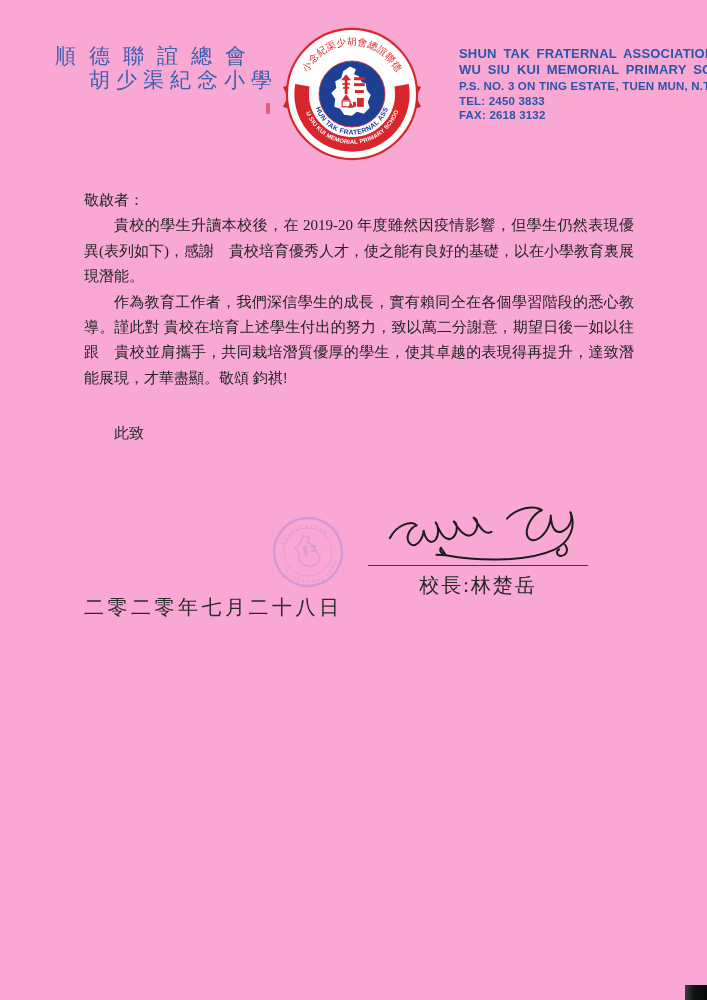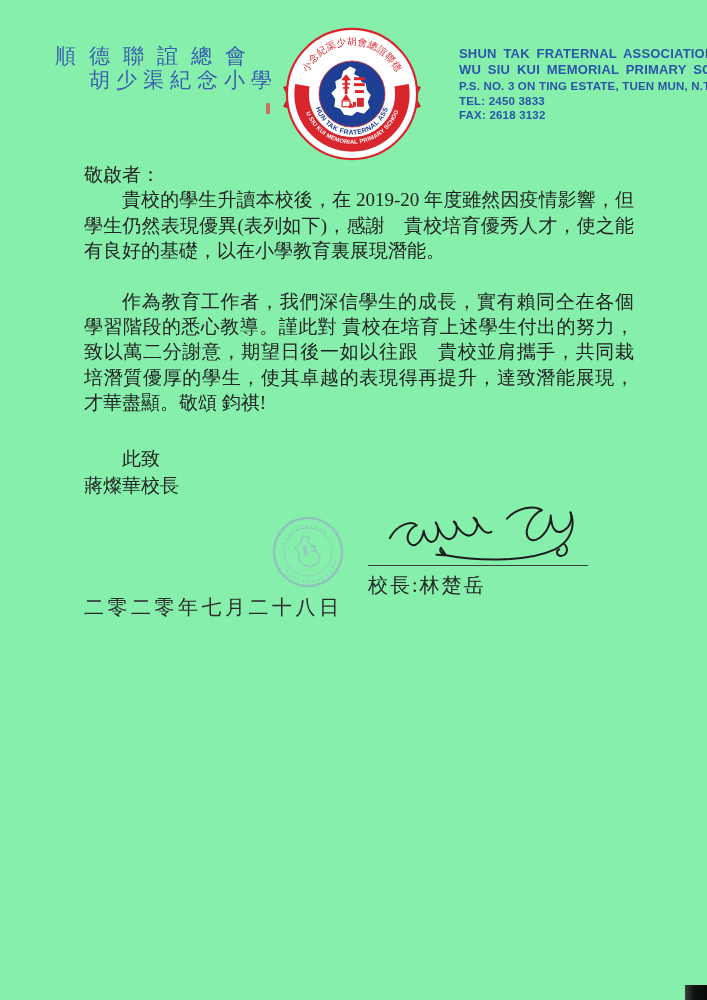--- a/index.html
+++ b/index.html
@@ -4,52 +4,52 @@
 <style>
   * { margin:0; padding:0; box-sizing:border-box; }
   html,body { width:707px; height:1000px; }
   body {
     background:#fdfdfc;
     font-family:"Liberation Serif","DejaVu Serif",serif;
     color:#1f1f1f;
     position:relative;
     overflow:hidden;
   }
-  .sheet { position:absolute; inset:0; background:#86efac; }
+  .sheet { position:absolute; inset:0; background:#f9a8d4; }
 
   
   .hdr-left { position:absolute; left:55px; top:44px; color:#3a5fae; }
   .hdr-left .l1 { font-size:21px; letter-spacing:13px; line-height:24px; white-space:nowrap; }
   .hdr-left .l2 { font-size:21px; letter-spacing:6px;  line-height:24px; white-space:nowrap;margin-left:34px; }
   .hdr-left .l3 { font-size:12.5px; letter-spacing:3px; line-height:18px; margin-top:3px; white-space:nowrap; }
 
   .logo-wrap { position:absolute; left:283px; top:25px; width:138px; height:138px; }
 
   .hdr-right { position:absolute; left:459px; top:46px; color:#2a55a8;
                font-family:"Liberation Sans","DejaVu Sans",sans-serif; }
   .hdr-right .b  { font-size:13px; font-weight:700; line-height:15.5px; letter-spacing:0.2px; word-spacing:3px; white-space:nowrap; }
   .hdr-right .s  { font-size:11.5px; font-weight:700; line-height:14.5px; letter-spacing:0.2px; white-space:nowrap; }
   .hdr-right .s.first { margin-top:2px; }
 
   
-  .letter { position:absolute; left:84px; top:162px; width:550px;
-            font-size:19px; line-height:25.4px; text-align:justify; color:#232323; }
+  .letter { position:absolute; left:84px; top:188px; width:550px;
+            font-size:15px; line-height:25.4px; text-align:justify; color:#232323; }
   .letter p.indent { text-indent:2em; }
-  .letter .p2 { margin-top:25px; }
+  .letter .p2 { }
   .letter .cizhi { margin-top:30px; text-indent:2em; }
   .letter .recipient { margin-top:2px; }
 
   .date-line { position:absolute; left:84px; top:594px; font-size:20px;
                letter-spacing:3.5px; color:#2a2a2a; white-space:nowrap; }
 
   
   .sig-block { position:absolute; left:368px; top:500px; width:220px; }
   .sig-svg   { position:absolute; left:18px; top:4px; }
   .sig-rule  { position:absolute; left:0; top:65px; width:220px; border-top:1.6px solid #3a3a3a; }
-  .sig-title { position:absolute; left:0; top:72px; width:220px; 
+  .sig-title { position:absolute; left:0; top:72px; width:220px; text-align:center;
                font-size:20px; letter-spacing:2px; color:#262626; white-space:nowrap; }
 
   
   .stamp { position:absolute; left:271px; top:515px; width:74px; height:74px; opacity:.75;
            transform:rotate(-12deg); }
 
   
   .corner-black { position:absolute; right:0; bottom:0; width:22px; height:15px;
                   background:linear-gradient(90deg,#3a3f3d 0%,#101312 40%,#070908 100%); }
   .red-tick { position:absolute; left:266px; top:103px; width:4px; height:11px;
@@ -122,21 +122,20 @@
     <div class="s first">P.S. NO. 3 ON TING ESTATE, TUEN MUN, N.T.</div>
     <div class="s">TEL: 2450 3833</div>
     <div class="s">FAX: 2618 3132</div>
   </div>
 
   <div class="letter">
     <p>敬啟者：</p>
     <p class="indent">貴校的學生升讀本校後，在 2019-20 年度雖然因疫情影響，但學生仍然表現優異(表列如下)，感謝　貴校培育優秀人才，使之能有良好的基礎，以在小學教育裏展現潛能。</p>
     <p class="indent p2">作為教育工作者，我們深信學生的成長，實有賴同仝在各個學習階段的悉心教導。謹此對 貴校在培育上述學生付出的努力，致以萬二分謝意，期望日後一如以往跟　貴校並肩攜手，共同栽培潛質優厚的學生，使其卓越的表現得再提升，達致潛能展現，才華盡顯。敬頌 鈞祺!</p>
     <p class="cizhi">此致</p>
-    <p class="recipient">蔣燦華校長</p>
   </div>
 
   <div class="stamp">
     <svg width="74" height="74" viewBox="0 0 74 74">
       <circle cx="37" cy="37" r="34" fill="none" stroke="#9b87cf" stroke-width="2.4" opacity="0.55"></circle>
       <circle cx="37" cy="37" r="24" fill="none" stroke="#9b87cf" stroke-width="1" opacity="0.35"></circle>
       <path d="M 36 20 l 5 3 l -2 5 l 5 4 l 1 7 l 3 5 l -4 6 l -7 2 l -6 -3 l -5 -6 l 2 -7 l -3 -5 l 6 -4 z" fill="none" stroke="#9b87cf" stroke-width="1.4" opacity="0.45"></path>
       <rect x="33" y="30" width="4" height="10" fill="#9b87cf" opacity="0.4"></rect>
       <rect x="40" y="32" width="6" height="2" fill="#9b87cf" opacity="0.4"></rect>
       <rect x="40" y="36" width="6" height="2" fill="#9b87cf" opacity="0.4"></rect>

